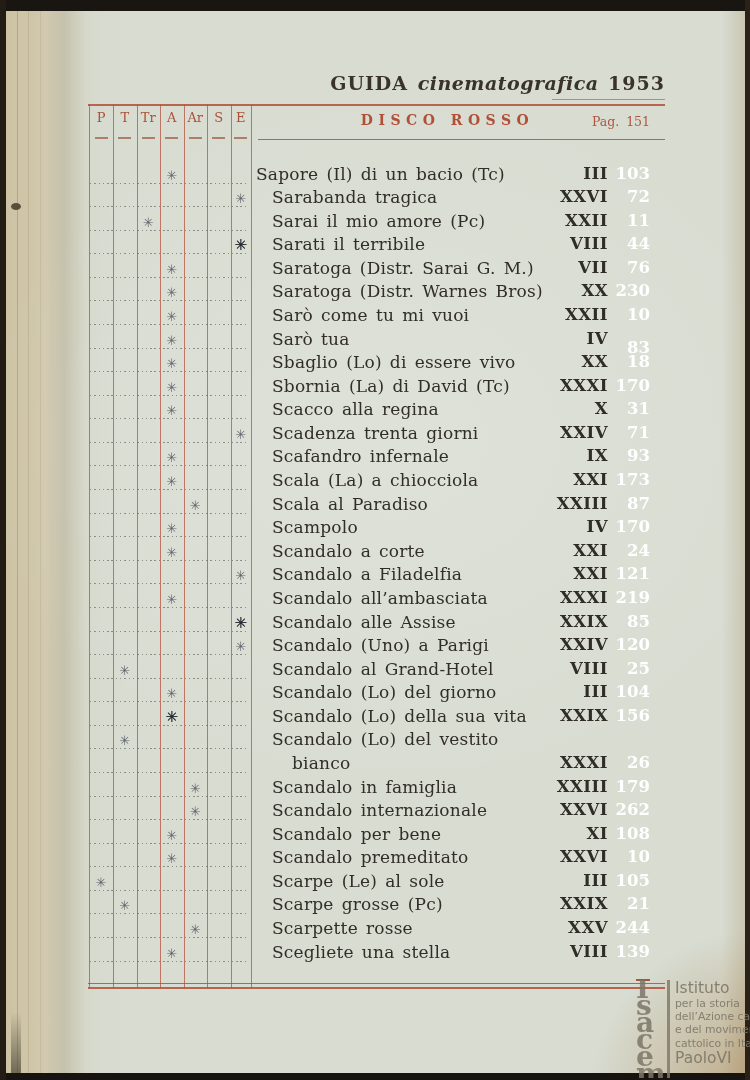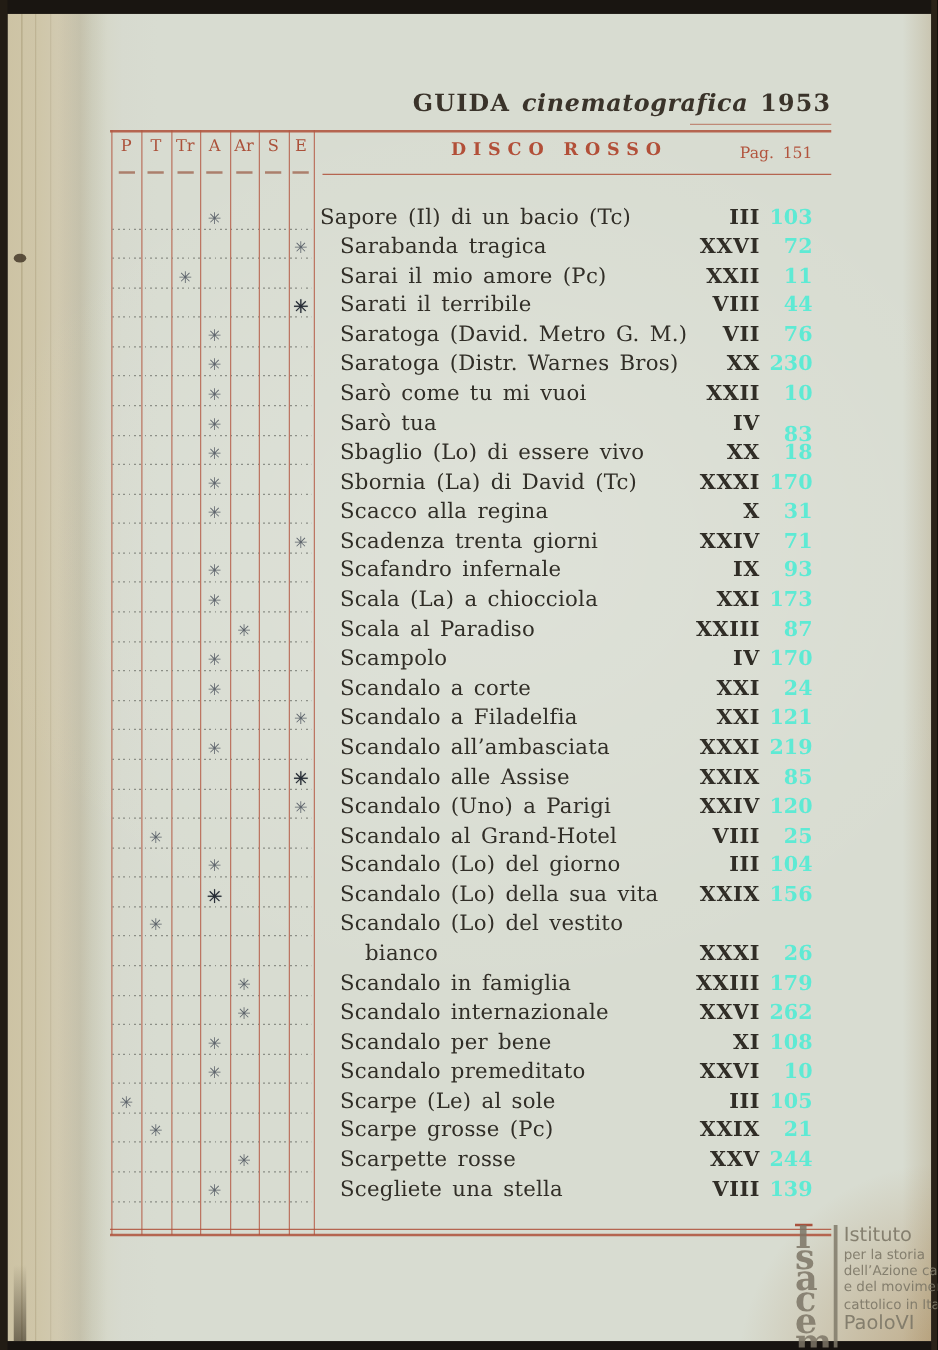--- a/index.html
+++ b/index.html
@@ -45,21 +45,21 @@
   .coldash{position:absolute;top:137px;width:13px;height:1.5px;background:rgba(160,104,82,0.8);}
   
   .dotline{position:absolute;left:90px;width:159px;height:2px;opacity:.72;
     background:repeating-linear-gradient(90deg,#6d7069 0 1.4px, transparent 1.4px 4.3px);
     background-position:0 0;background-size:100% 1.4px;background-repeat:no-repeat;}
   .title{position:absolute;height:22px;font-size:17px;color:#312e27;
     letter-spacing:0.2px;word-spacing:2.5px;white-space:nowrap;}
   .roman{position:absolute;left:514px;width:94px;height:22px;font-size:16.5px;font-weight:bold;
     color:#302d26;text-align:right;letter-spacing:0.5px;}
   .pageno{position:absolute;left:608px;width:42px;height:22px;font-size:16.5px;font-weight:bold;
-    color:#5eead4;text-align:right;}
+    color:#ffffff;text-align:right;}
   .mark{position:absolute;width:18px;text-align:center;line-height:17px;font-size:13px;
     font-family:"DejaVu Sans", sans-serif;color:#4d545e;opacity:.88;}
   .mark.bold{font-size:15px;color:#262c35;opacity:1;text-shadow:0 0 0.6px #262c35;}
   
   .wm{position:absolute;left:636px;top:980px;width:114px;height:100px;z-index:6;
     font-family:"DejaVu Sans", sans-serif;color:rgba(126,120,104,0.92);}
   .wm .tick{position:absolute;left:0;top:-1px;width:14px;height:2px;background:rgba(164,67,46,0.9);}
   .wm .mono{position:absolute;left:0;top:0;width:30px;height:98px;overflow:hidden;
     font-family:"DejaVu Serif", serif;font-weight:bold;font-size:28px;line-height:17px;
     color:rgba(124,118,102,0.85);}
@@ -164,21 +164,21 @@
       <div class="pageno" style="top: 187.08px;">72</div>
       <div class="mark" style="left: 139.25px; top: 213.66px;">✳</div>
       <div class="title" style="left: 272px; top: 210.66px;">Sarai il mio amore (Pc)</div>
       <div class="roman" style="top: 210.66px;">XXII</div>
       <div class="pageno" style="top: 210.66px;">11</div>
       <div class="mark bold" style="left: 231.75px; top: 237.24px;">✳</div>
       <div class="title" style="left: 272px; top: 234.24px;">Sarati il terribile</div>
       <div class="roman" style="top: 234.24px;">VIII</div>
       <div class="pageno" style="top: 234.24px;">44</div>
       <div class="mark" style="left: 162.75px; top: 260.82px;">✳</div>
-      <div class="title" style="left: 272px; top: 257.82px;">Saratoga (David. Metro G. M.)</div>
+      <div class="title" style="left: 272px; top: 257.82px;">Saratoga (Distr. Sarai G. M.)</div>
       <div class="roman" style="top: 257.82px;">VII</div>
       <div class="pageno" style="top: 257.82px;">76</div>
       <div class="mark" style="left: 162.75px; top: 284.4px;">✳</div>
       <div class="title" style="left: 272px; top: 281.4px;">Saratoga (Distr. Warnes Bros)</div>
       <div class="roman" style="top: 281.4px;">XX</div>
       <div class="pageno" style="top: 281.4px;">230</div>
       <div class="mark" style="left: 162.75px; top: 307.98px;">✳</div>
       <div class="title" style="left: 272px; top: 304.98px;">Sarò come tu mi vuoi</div>
       <div class="roman" style="top: 304.98px;">XXII</div>
       <div class="pageno" style="top: 304.98px;">10</div>

